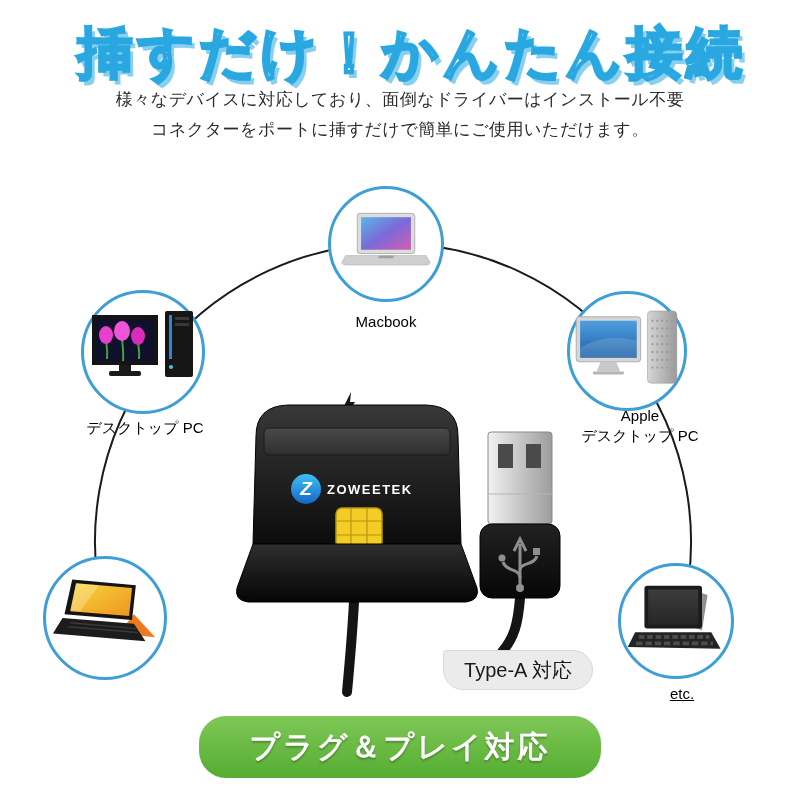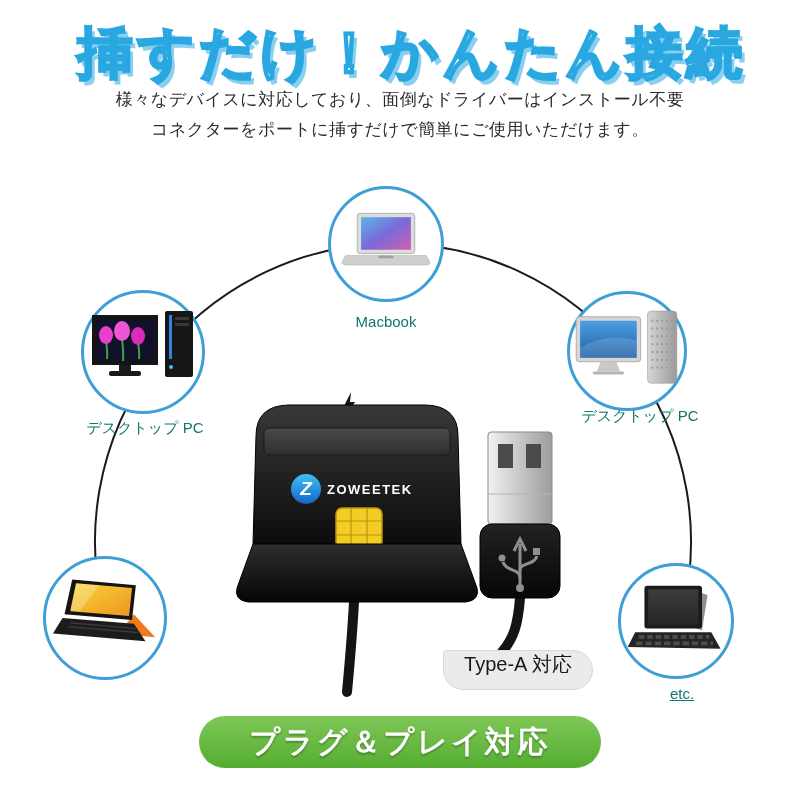--- a/index.html
+++ b/index.html
@@ -22,36 +22,36 @@
   .circle{
     position:absolute;border-radius:50%;background:#fff;border:3px solid #3e9ed6;
     box-sizing:border-box;display:flex;align-items:center;justify-content:center;z-index:2;
   }
   .c-top{left:328px;top:186px;width:116px;height:116px;}
   .c-left{left:81px;top:290px;width:124px;height:124px;}
   .c-right{left:567px;top:291px;width:120px;height:120px;}
   .c-bl{left:43px;top:556px;width:124px;height:124px;}
   .c-br{left:618px;top:563px;width:116px;height:116px;}
   .dev-label{
-    position:absolute;text-align:center;font-size:15px;color:#0f766e;z-index:2;line-height:20px;
+    position:absolute;text-align:center;font-size:15px;color:#000000;z-index:2;line-height:20px;
   }
   .l-top{left:328px;top:312px;width:116px;}
   .l-left{left:60px;top:418px;width:170px;}
   .l-right{left:560px;top:406px;width:160px;}
   .l-bl{left:20px;top:682px;width:170px;}
   .l-br{left:632px;top:684px;width:100px;text-decoration:underline;}
   .product-svg{position:absolute;left:230px;top:392px;z-index:1;}
   .typea{
     position:absolute;left:443px;top:650px;width:150px;height:40px;z-index:5;
     background:#ebebeb;border:1px solid #d9d9d9;border-radius:3px 22px 22px 22px;
-    display:flex;justify-content:center;
+    display:flex;align-items:center;justify-content:center;
     font-size:20px;color:#1a1a1a;box-sizing:border-box;
   }
   .banner{
-    position:absolute;left:199px;top:716px;width:402px;height:52px;z-index:3;
+    position:absolute;left:199px;top:716px;width:402px;height:62px;z-index:3;
     background:linear-gradient(180deg,#7fc757 0%,#55ad31 100%);
     border-radius:27px;display:flex;align-items:center;justify-content:center;
     font-size:30px;font-weight:bold;color:#fff;letter-spacing:3px;
     text-shadow:0 2px 2px rgba(0,0,0,0.25);
   }
 </style>
 </head>
 <body>
 
 <div class="canvas">
@@ -121,20 +121,21 @@
       <line x1="78" y1="12" x2="100" y2="12" stroke="#9a9a9a" stroke-width="2" stroke-dasharray="2 3"></line>
       <line x1="78" y1="20" x2="100" y2="20" stroke="#9a9a9a" stroke-width="2" stroke-dasharray="2 3"></line>
       <line x1="78" y1="28" x2="100" y2="28" stroke="#9a9a9a" stroke-width="2" stroke-dasharray="2 3"></line>
       <line x1="78" y1="36" x2="100" y2="36" stroke="#9a9a9a" stroke-width="2" stroke-dasharray="2 3"></line>
       <line x1="78" y1="44" x2="100" y2="44" stroke="#9a9a9a" stroke-width="2" stroke-dasharray="2 3"></line>
       <line x1="78" y1="52" x2="100" y2="52" stroke="#9a9a9a" stroke-width="2" stroke-dasharray="2 3"></line>
       <line x1="78" y1="60" x2="100" y2="60" stroke="#9a9a9a" stroke-width="2" stroke-dasharray="2 3"></line>
     </svg>
   </div>
   <div class="dev-label l-right">
+    <div>Apple</div>
     <div>デスクトップ PC</div>
   </div>
 
   <div class="circle c-bl">
     <svg width="108" height="82" viewBox="0 0 112 84">
       <defs>
         <linearGradient id="g-nb" x1="0" y1="0" x2="1" y2="1">
           <stop offset="0" stop-color="#f6d83a"></stop>
             <stop offset="1" stop-color="#ef9420"></stop>
         </linearGradient>

